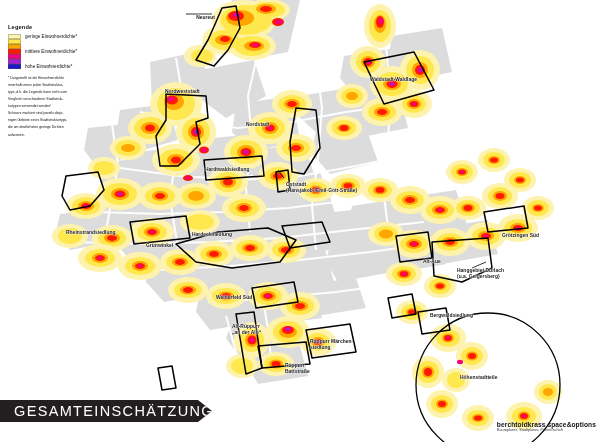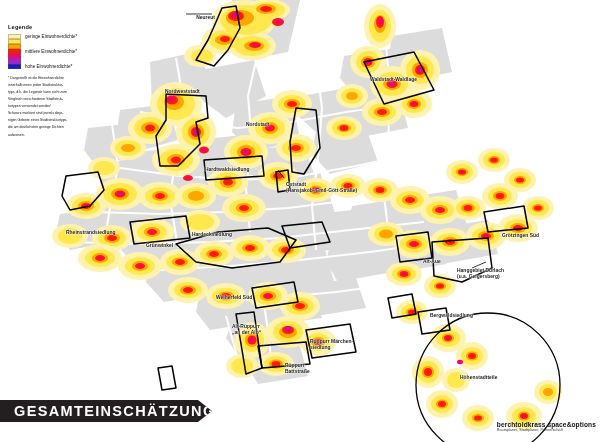--- a/index.html
+++ b/index.html
@@ -25,21 +25,21 @@
   
   .place-label{position:absolute;font-size:4.9px;color:#1a1a1a;
        font-weight:bold;letter-spacing:.05px;line-height:1.28;
        white-space:pre;text-shadow:0 0 1.2px #fff,0 0 1.2px #fff,0 0 2px #fff;}
   .place-label.rgt{text-align:right;transform:translateX(-100%);}
 
   
   #title-banner{position:absolute;left:0;bottom:20px;height:22px;width:212px;
        background:#231f20;display:flex;align-items:center;
        clip-path:polygon(0 0,198px 0,212px 50%,198px 100%,0 100%);}
-  #title-banner .banner-text{color:#fff;font-size:14.5px;font-weight:bold;
+  #title-banner .banner-text{color:#fff;font-size:14.5px;font-weight:normal;
        letter-spacing:1.35px;padding-left:14px;
        font-family:"Liberation Sans","DejaVu Sans",sans-serif;}
 
   
   #credit{position:absolute;right:4px;bottom:10px;text-align:left;}
   #credit .credit-main{font-size:6.6px;font-weight:bold;color:#111;
        letter-spacing:.1px;}
   #credit .credit-sub{font-size:3.6px;color:#333;letter-spacing:.08px;
        margin-top:.5px;}
 </style>

